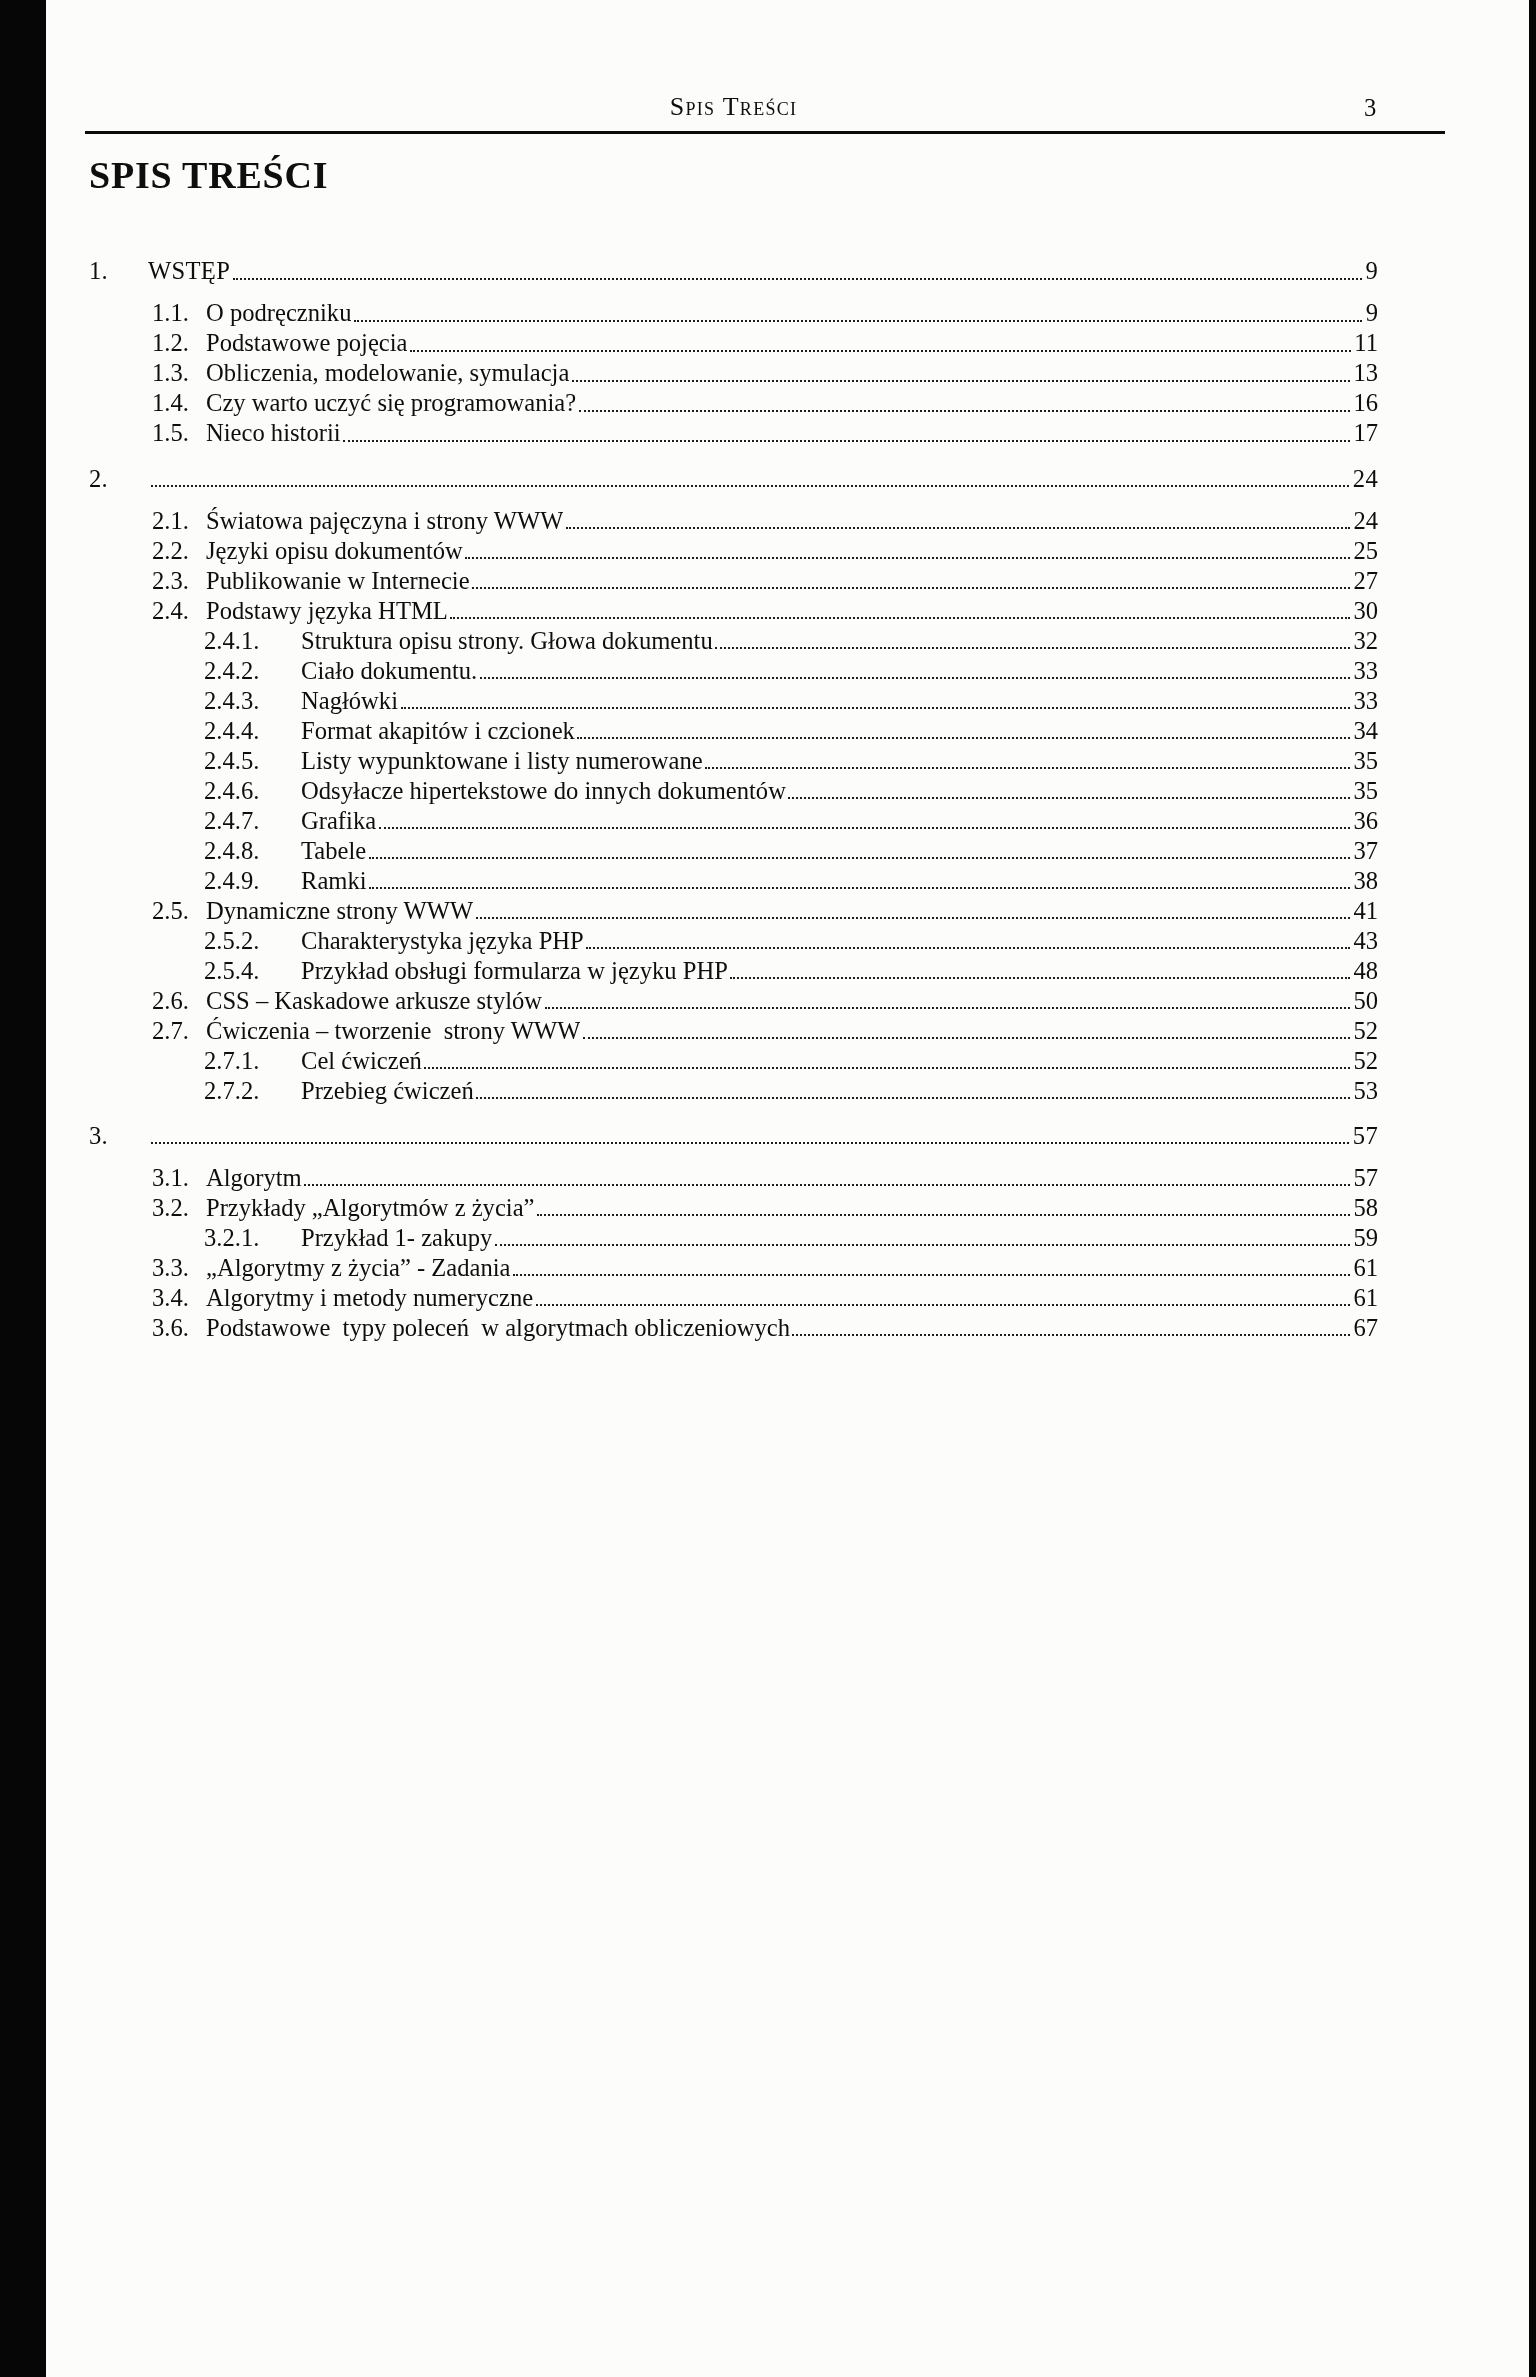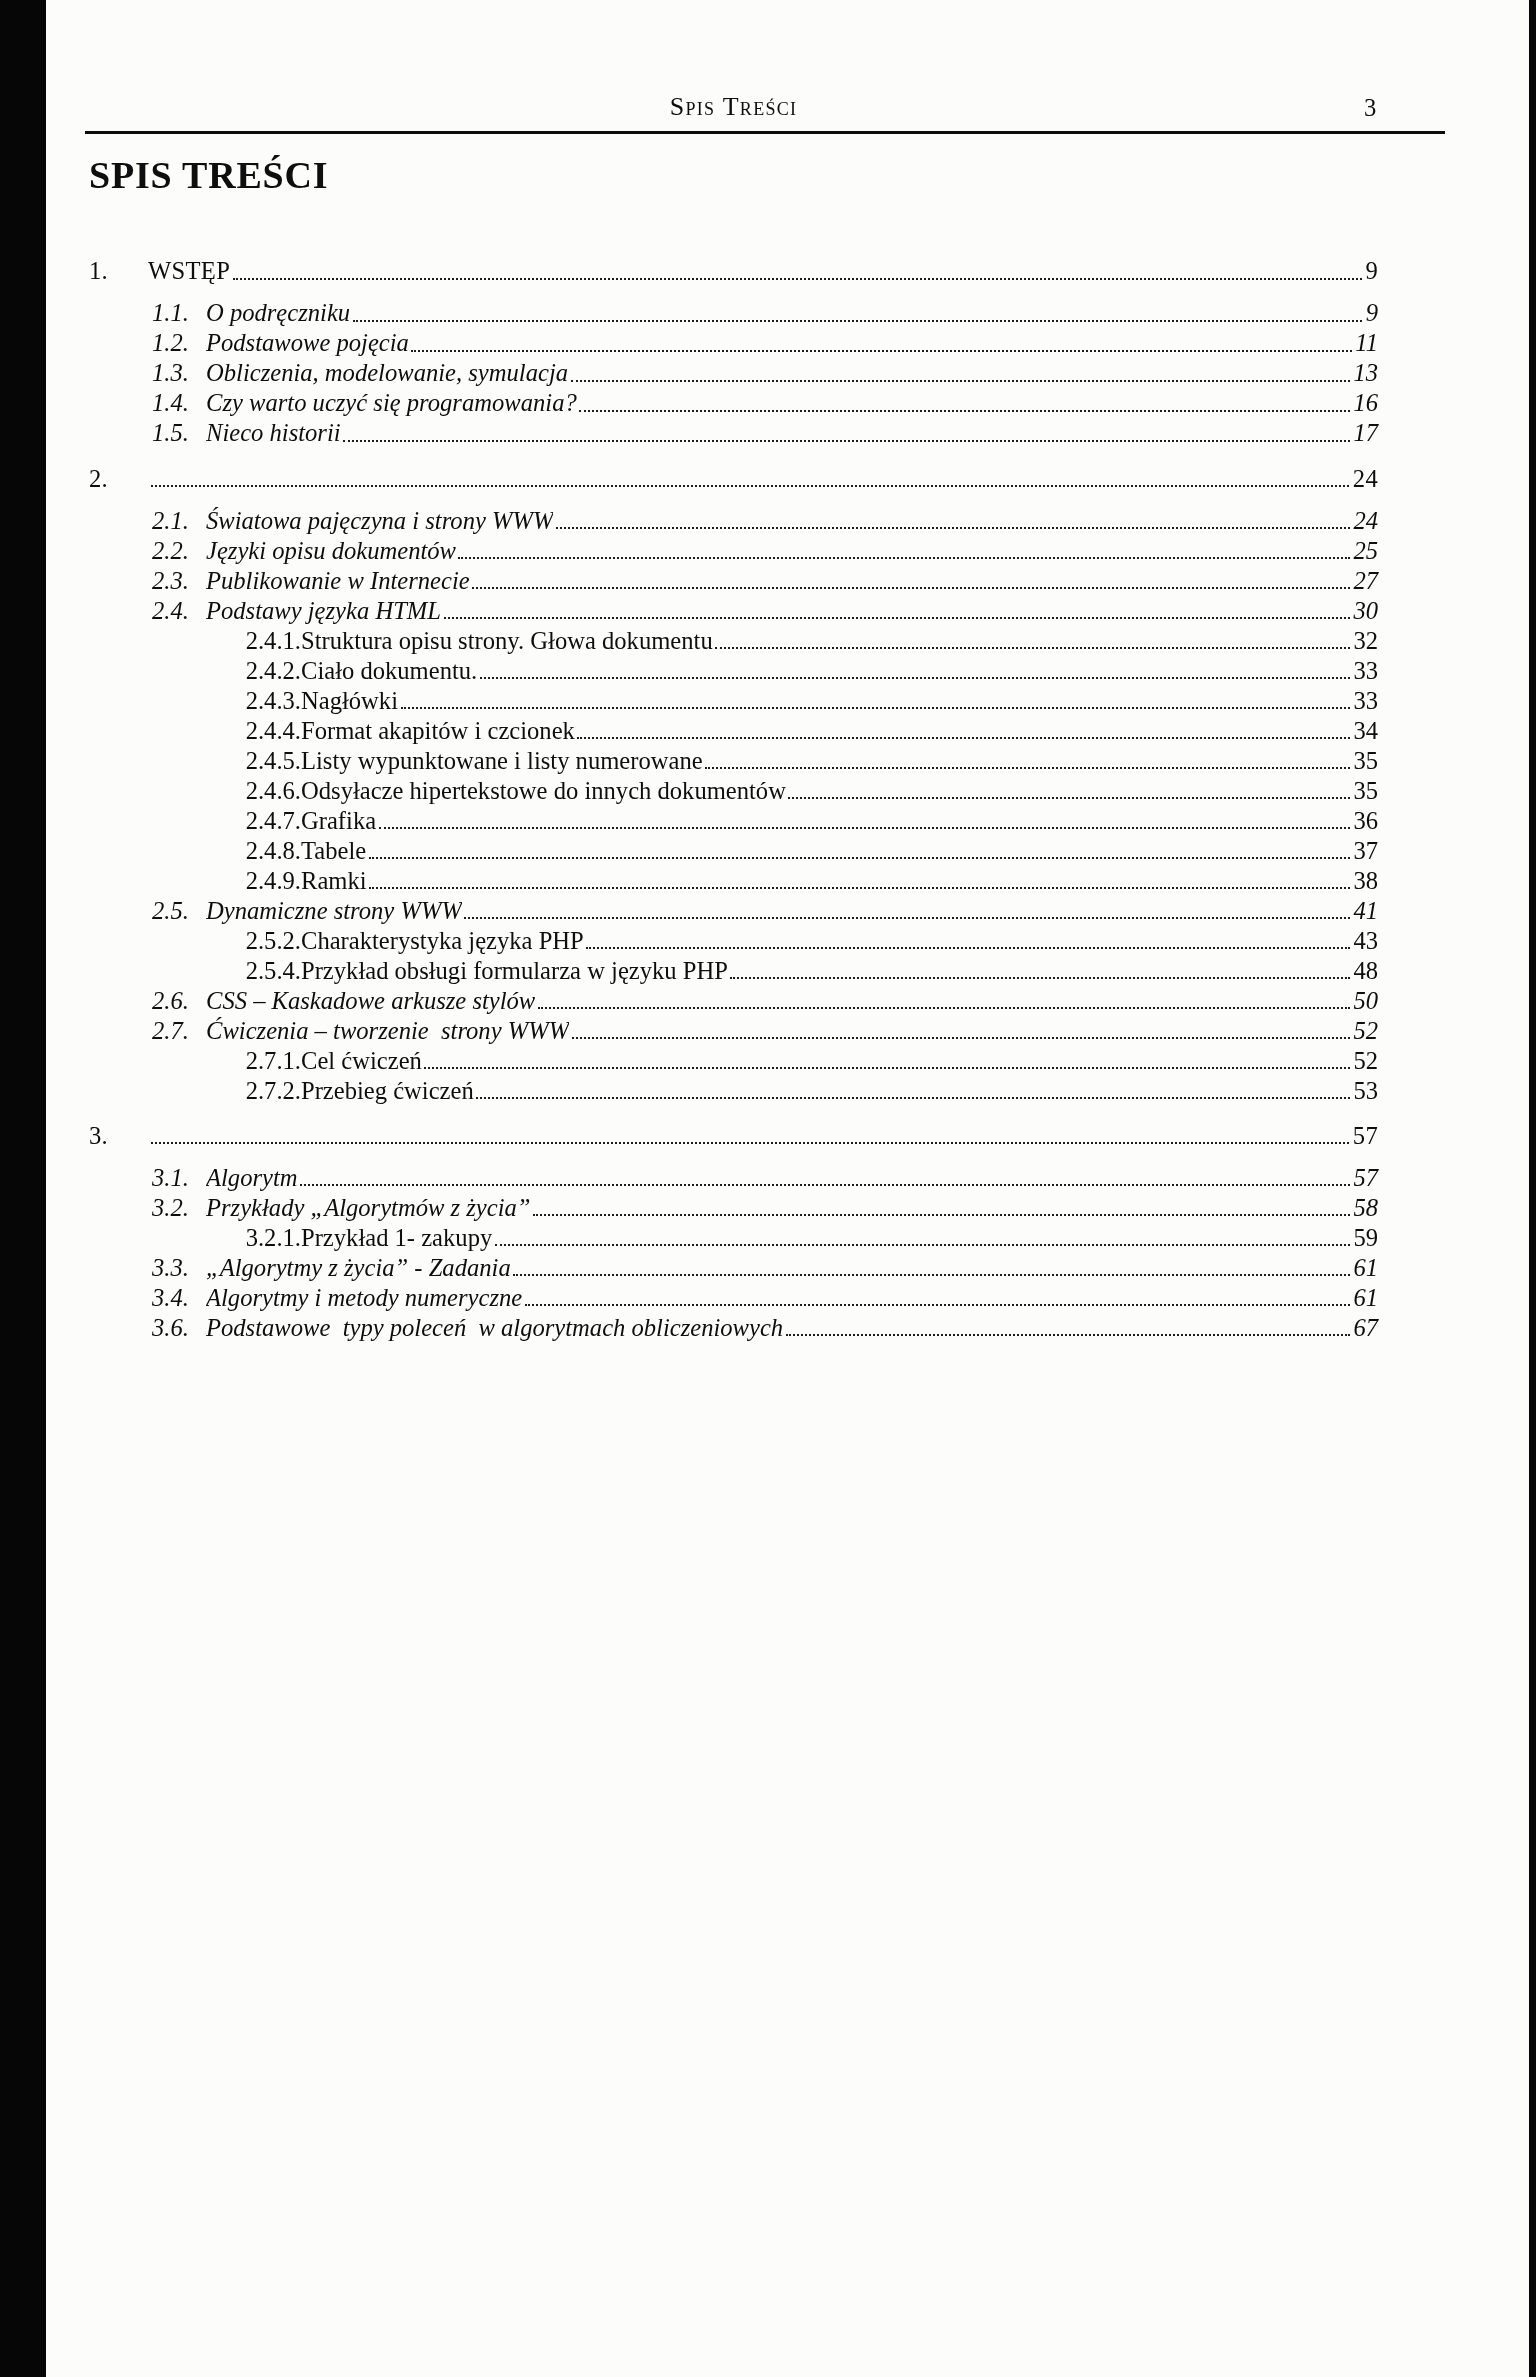--- a/index.html
+++ b/index.html
@@ -34,23 +34,23 @@
   .toc-row .label { flex:0 1 auto; white-space:pre; overflow:hidden; }
   .toc-row .dots  {
     flex:1 1 17px; min-width:13.6px; height:0;
     border-bottom:2.5px dotted #1c1c1c;
     align-self:flex-end; margin:0 3.4px 6.8px 2.5px;
   }
   .toc-row .pg    { flex:0 0 auto; white-space:pre; }
 
   .lvl1 { margin-top:15.3px; margin-bottom:12px; letter-spacing:0.3px; }
   .lvl1 .num { width:59px; }
-  .lvl2 { padding-left:63px;font-style:italic; }
+  .lvl2 { padding-left:63px; }
   .lvl2 .num { width:54px; }
-  .lvl3 { padding-left:115px;text-align:right; }
+  .lvl3 { padding-left:115px; }
   .lvl3 .num { width:97px; }
 
   .after-mark { position:absolute; right:-17px; bottom:4.2px; font-size:24.6px; }
 </style>
 </head>
 <body>
 
 <div id="bar-left" class="scan-bar"></div>
 <div id="bar-right" class="scan-bar"></div>
 

